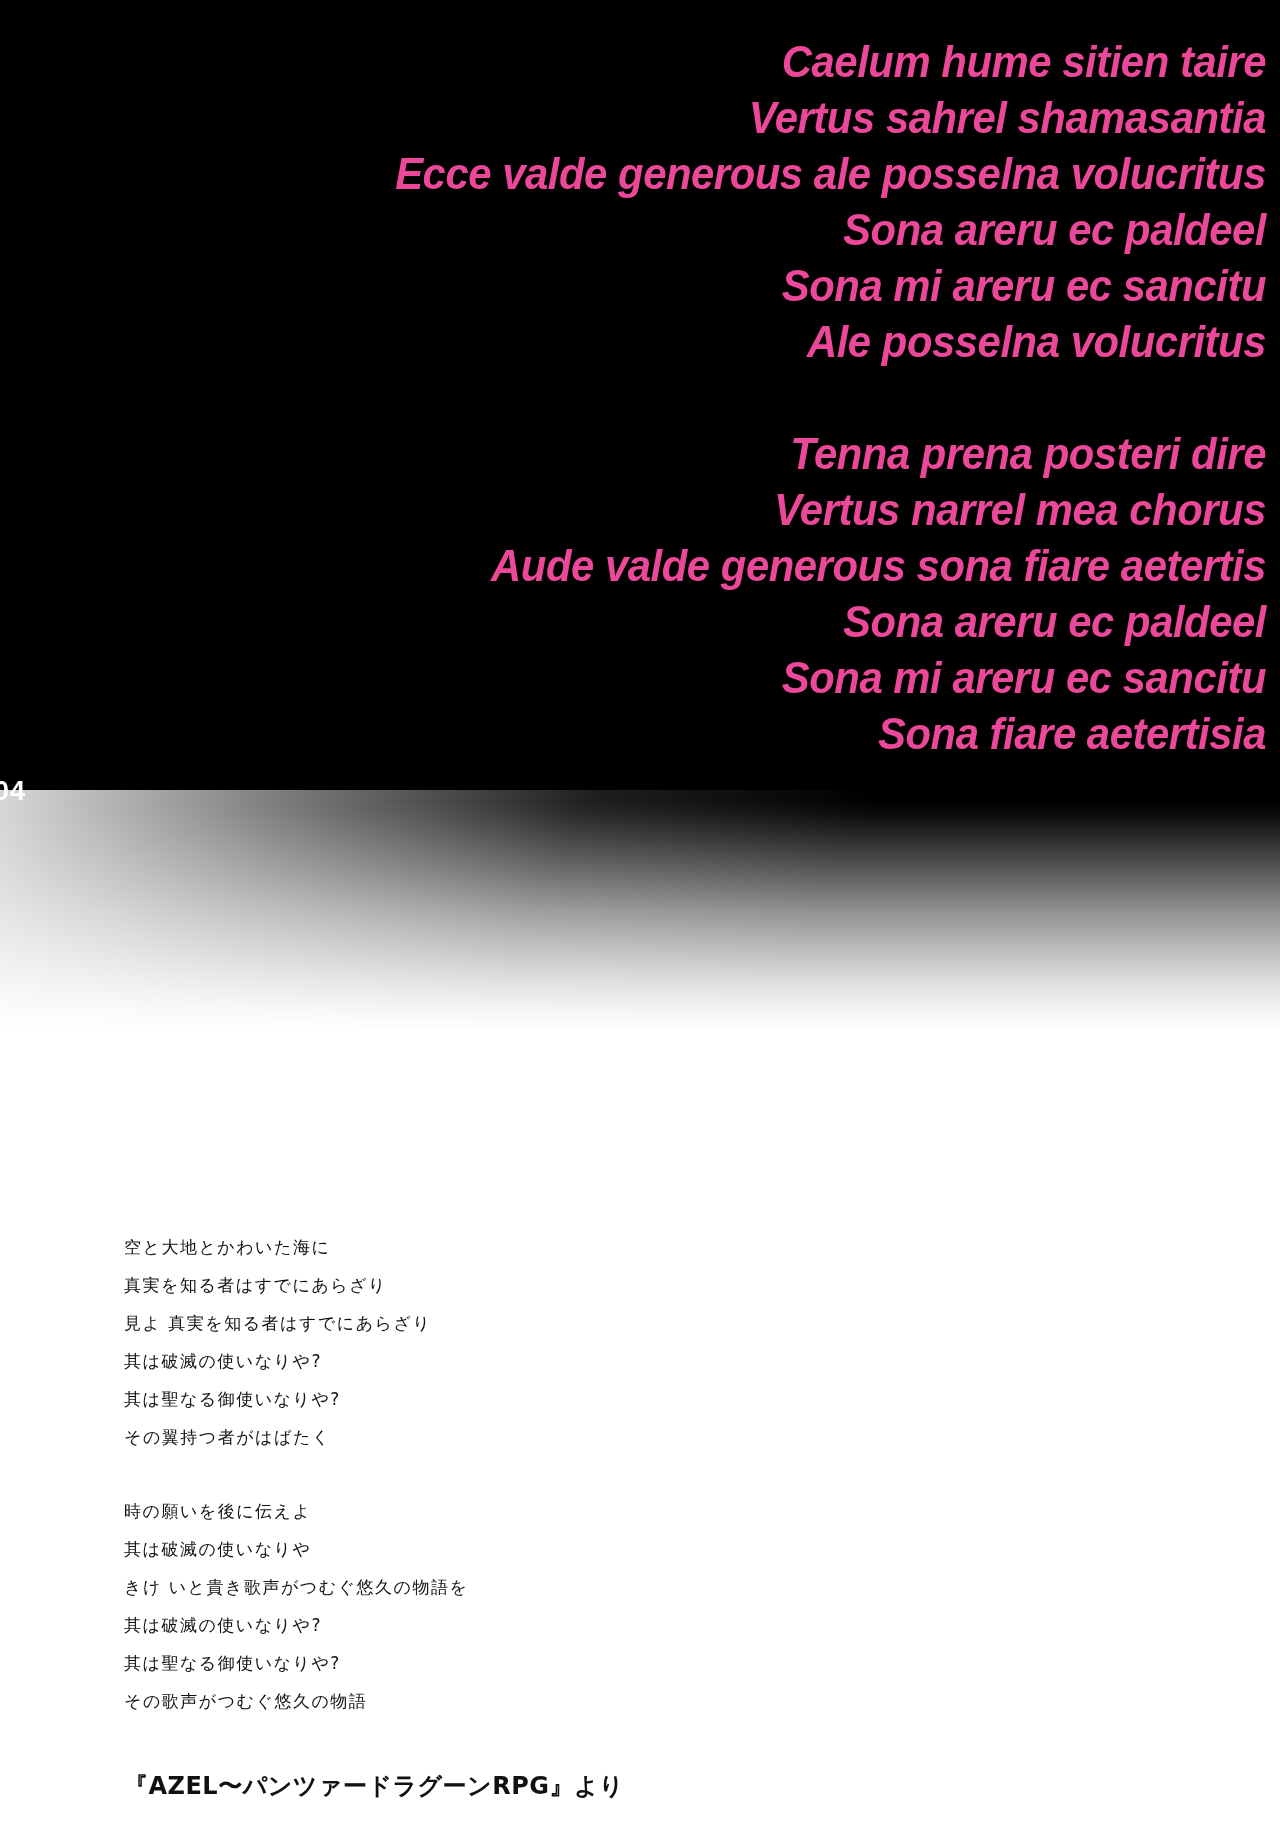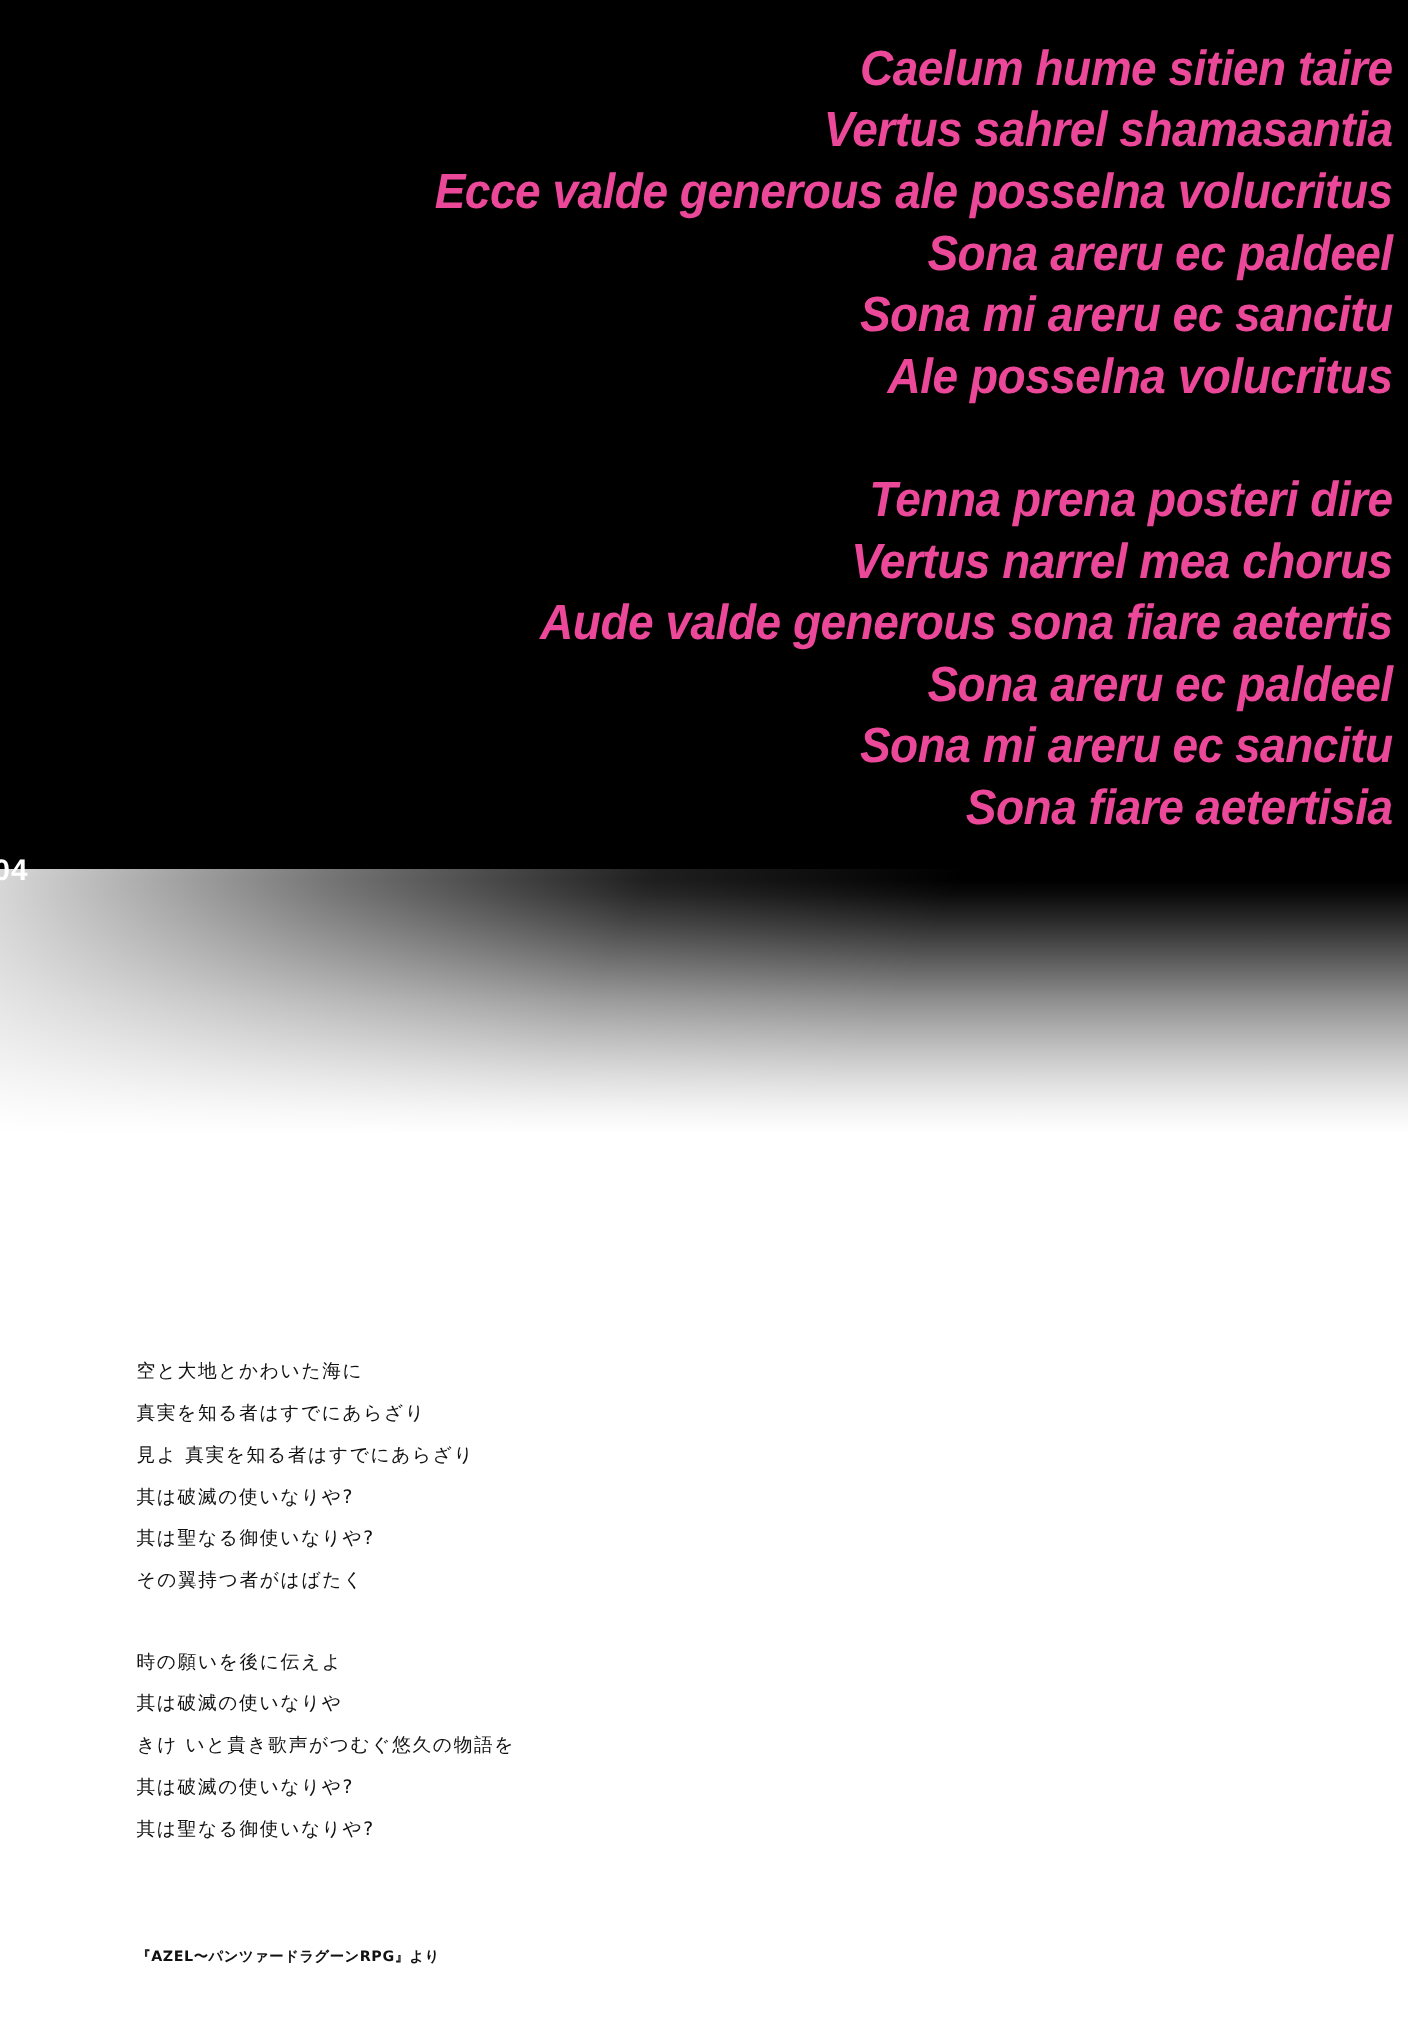--- a/index.html
+++ b/index.html
@@ -113,21 +113,21 @@
   .jp-gap {
     height: 36px;
   }
 
   
   #source-credit {
     position: absolute;
     left: 124px;
     top: 1770px;
     font-family: "DejaVu Sans", sans-serif;
-    font-size: 13px;
+    font-size: 24px;
     font-weight: bold;
     color: #111111;
     letter-spacing: 0.5px;
     white-space: nowrap;
   }
 </style>
 </head>
 <body>
 
 <div id="black-panel"></div>
@@ -158,15 +158,16 @@
   <div class="jp-line">見よ 真実を知る者はすでにあらざり</div>
   <div class="jp-line">其は破滅の使いなりや?</div>
   <div class="jp-line">其は聖なる御使いなりや?</div>
   <div class="jp-line">その翼持つ者がはばたく</div>
   <div class="jp-gap"></div>
   <div class="jp-line">時の願いを後に伝えよ</div>
   <div class="jp-line">其は破滅の使いなりや</div>
   <div class="jp-line">きけ いと貴き歌声がつむぐ悠久の物語を</div>
   <div class="jp-line">其は破滅の使いなりや?</div>
   <div class="jp-line">其は聖なる御使いなりや?</div>
+  <div class="jp-line">その歌声がつむぐ悠久の物語</div>
 </div>
 
 <div id="source-credit">『AZEL〜パンツァードラグーンRPG』より</div>
 
 </body></html>

